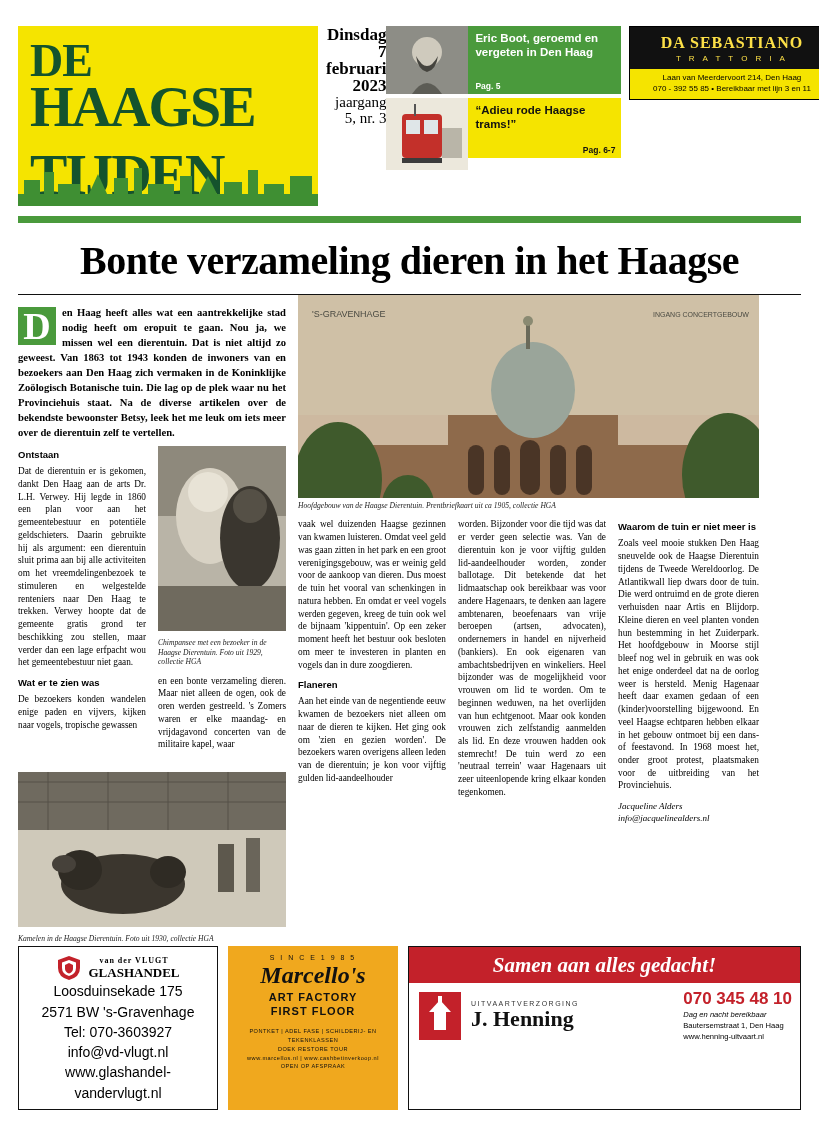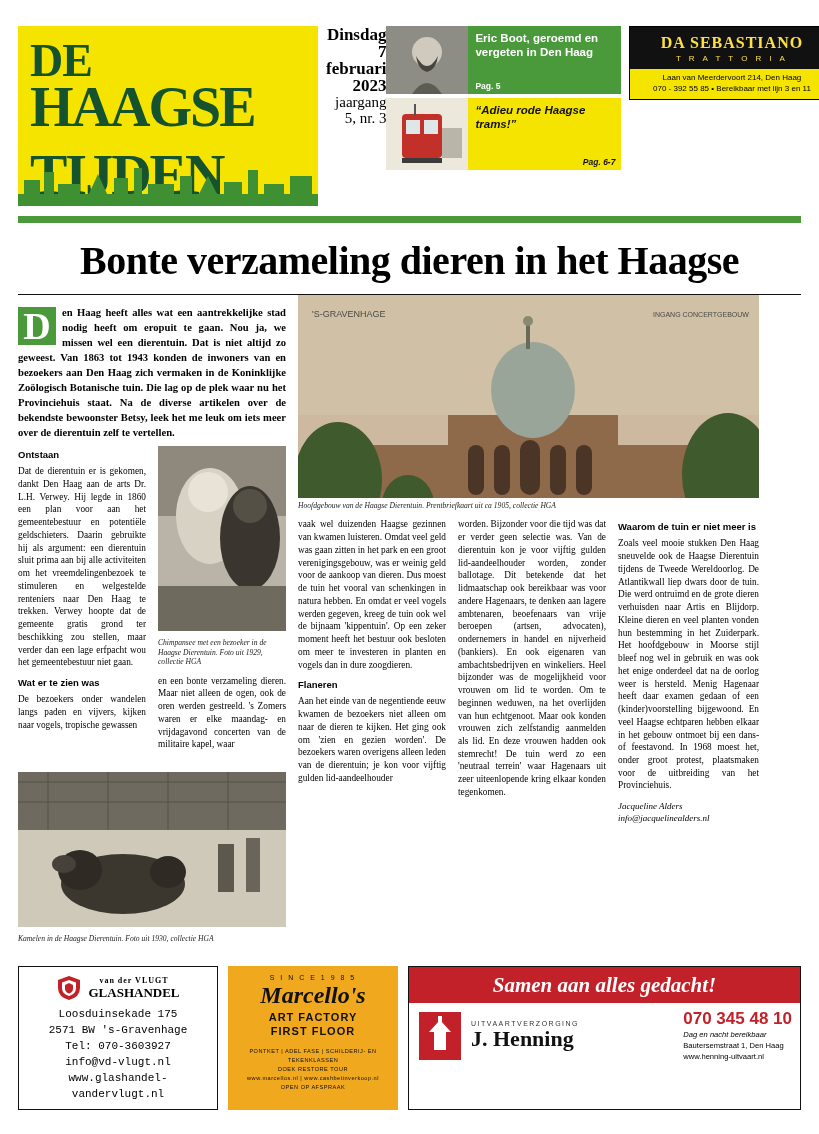--- a/index.html
+++ b/index.html
@@ -24,21 +24,21 @@
   .mast-right{flex:1 1 auto;display:flex;flex-direction:row;}
   .dateline{text-align:right;font-size:16px;margin-bottom:6px;line-height:1;}
   .dateline b{font-size:17px;}
   .dateline span{font-size:15px;}
   .mast-cols{display:flex;gap:8px;align-items:flex-start;}
   .promo{width:235px;flex:0 0 auto;}
   .promo-row{display:flex;height:68px;margin-bottom:4px;}
   .promo-img{width:82px;height:68px;flex:0 0 auto;position:relative;overflow:hidden;background:#9a9a93;}
   .promo-cap{flex:1 1 auto;background:#4a9a3c;color:#fff;font-family:"Liberation Sans",sans-serif;font-weight:bold;font-size:11.5px;line-height:1.18;padding:6px 6px 2px 7px;position:relative;box-sizing:border-box;}
   .promo-cap .pg{position:absolute;left:7px;bottom:3px;font-size:8.5px;font-weight:bold;}
-  .promo-row2{display:flex;height:72px;font-style:italic;}
+  .promo-row2{display:flex;height:60px;}
   .promo-img2{width:82px;height:72px;flex:0 0 auto;background:#e8e4d8;position:relative;overflow:hidden;}
   .promo-cap2{flex:1 1 auto;background:#f5e400;color:#111;font-family:"Liberation Sans",sans-serif;font-weight:bold;font-size:11.5px;line-height:1.18;padding:6px 6px 2px 7px;position:relative;box-sizing:border-box;}
   .promo-cap2 .pg{position:absolute;right:6px;bottom:3px;font-size:8.5px;font-weight:bold;}
 
   .advert{width:205px;flex:0 0 auto;border:1px solid #000;box-sizing:border-box;}
   .adv-top{background:#111;color:#fde047;text-align:center;padding:7px 0 6px;}
   .adv-name{font-family:"Liberation Serif",serif;font-size:16px;font-weight:bold;letter-spacing:1px;}
   .adv-sub{font-family:"Liberation Sans",sans-serif;font-size:8px;letter-spacing:3px;margin-top:2px;}
   .adv-body{text-align:center;padding:6px 4px 4px;}
   .adv-l1{font-family:"Liberation Sans",sans-serif;font-weight:bold;font-size:13px;}
@@ -75,21 +75,21 @@
   .leftTop{width:268px;flex:0 0 auto;}
   .rightTop{width:461px;flex:0 0 auto;}
 
   .twocol{display:flex;gap:12px;margin-top:8px;}
 
   
   .ads{display:flex;gap:10px;margin-top:10px;}
   .ad1{width:200px;border:1px solid #111;box-sizing:border-box;text-align:center;padding:8px 6px 6px;}
   .ad1 .brand{font-family:"Liberation Serif",serif;font-weight:bold;font-size:13px;}
   .ad1 .brand .sm{font-size:8px;display:block;letter-spacing:1px;}
-  .ad1 .lines{font-family:Liberation Mono, monospace;font-size:11px;line-height:1.45;margin-top:6px;}
+  .ad1 .lines{font-family:Liberation Sans, sans-serif;font-size:14px;line-height:1.45;}
   .ad2{width:170px;background:#f0a81e;box-sizing:border-box;text-align:center;padding:8px 6px;color:#111;}
   .ad2 .since{font-family:"Liberation Sans",sans-serif;font-size:7px;letter-spacing:2px;}
   .ad2 .mk{font-family:"Liberation Serif",serif;font-style:italic;font-weight:bold;font-size:24px;line-height:1;margin:2px 0 4px;}
   .ad2 .af{font-family:"Liberation Sans",sans-serif;font-weight:bold;font-size:11px;letter-spacing:1px;line-height:1.25;}
   .ad2 .sm2{font-family:"Liberation Sans",sans-serif;font-size:5.6px;letter-spacing:0.5px;line-height:1.6;margin-top:8px;}
   .ad3{flex:1 1 auto;border:1px solid #111;box-sizing:border-box;}
   .ad3 .top{background:#c3212a;color:#fff;font-family:"Liberation Serif",serif;font-weight:bold;font-style:italic;font-size:21px;text-align:center;padding:6px 0 5px;position:relative;}
   .ad3 .bot{display:flex;align-items:center;padding:6px 8px;gap:8px;}
   .ad3 .hname{font-family:"Liberation Serif",serif;font-size:13px;color:#333;line-height:1.1;}
   .ad3 .hname b{font-size:22px;display:block;color:#111;}
@@ -195,21 +195,21 @@
     <div class="leftTop">
       <div class="col intro" style="margin-top:10px;">
         <span class="dropcap">D</span><span>en Haag heeft alles wat een aantrekkelijke stad nodig heeft om eropuit te gaan. Nou ja, we missen wel een dierentuin. Dat is niet altijd zo geweest. Van 1863 tot 1943 konden de inwoners van en bezoekers aan Den Haag zich vermaken in de Koninklijke Zoölogisch Botanische tuin. Die lag op de plek waar nu het Provinciehuis staat. Na de diverse artikelen over de bekendste bewoonster Betsy, leek het me leuk om iets meer over de dierentuin zelf te vertellen.</span>
       </div>
 
       <div class="twocol" style="margin-top:6px;">
         <div class="colB col" style="width:128px">
           <div class="sub">Ontstaan</div>
           <p>Dat de dierentuin er is gekomen, dankt Den Haag aan de arts Dr. L.H. Verwey. Hij legde in 1860 een plan voor aan het gemeentebestuur en potentiële geldschieters. Daarin gebruikte hij als argument: een dierentuin sluit prima aan bij alle activiteiten om het vreemdelingenbezoek te stimuleren en welgestelde renteniers naar Den Haag te trekken. Verwey hoopte dat de gemeente gratis grond ter beschikking zou stellen, maar verder dan een lage erfpacht wou het gemeentebestuur niet gaan.</p>
           <div class="sub">Wat er te zien was</div>
-          <p>De bezoekers onder wandelen langs paden en vijvers, kijken naar vogels, tropische gewassen</p>
+          <p>De bezoekers konden wandelen enige paden en vijvers, kijken naar vogels, tropische gewassen</p>
         </div>
         <div style="width:128px">
           <div class="photo">
             <svg viewBox="0 0 128 185" width="128" height="185">
               <rect width="128" height="185" fill="#b9b4a7"></rect>
               <rect y="0" width="128" height="70" fill="#8e897c"></rect>
               <ellipse cx="52" cy="70" rx="34" ry="48" fill="#d8d2c4"></ellipse>
               <circle cx="50" cy="46" r="20" fill="#e8e3d6"></circle>
               <ellipse cx="92" cy="92" rx="30" ry="52" fill="#3a362f"></ellipse>
               <circle cx="92" cy="60" r="17" fill="#555046"></circle>

